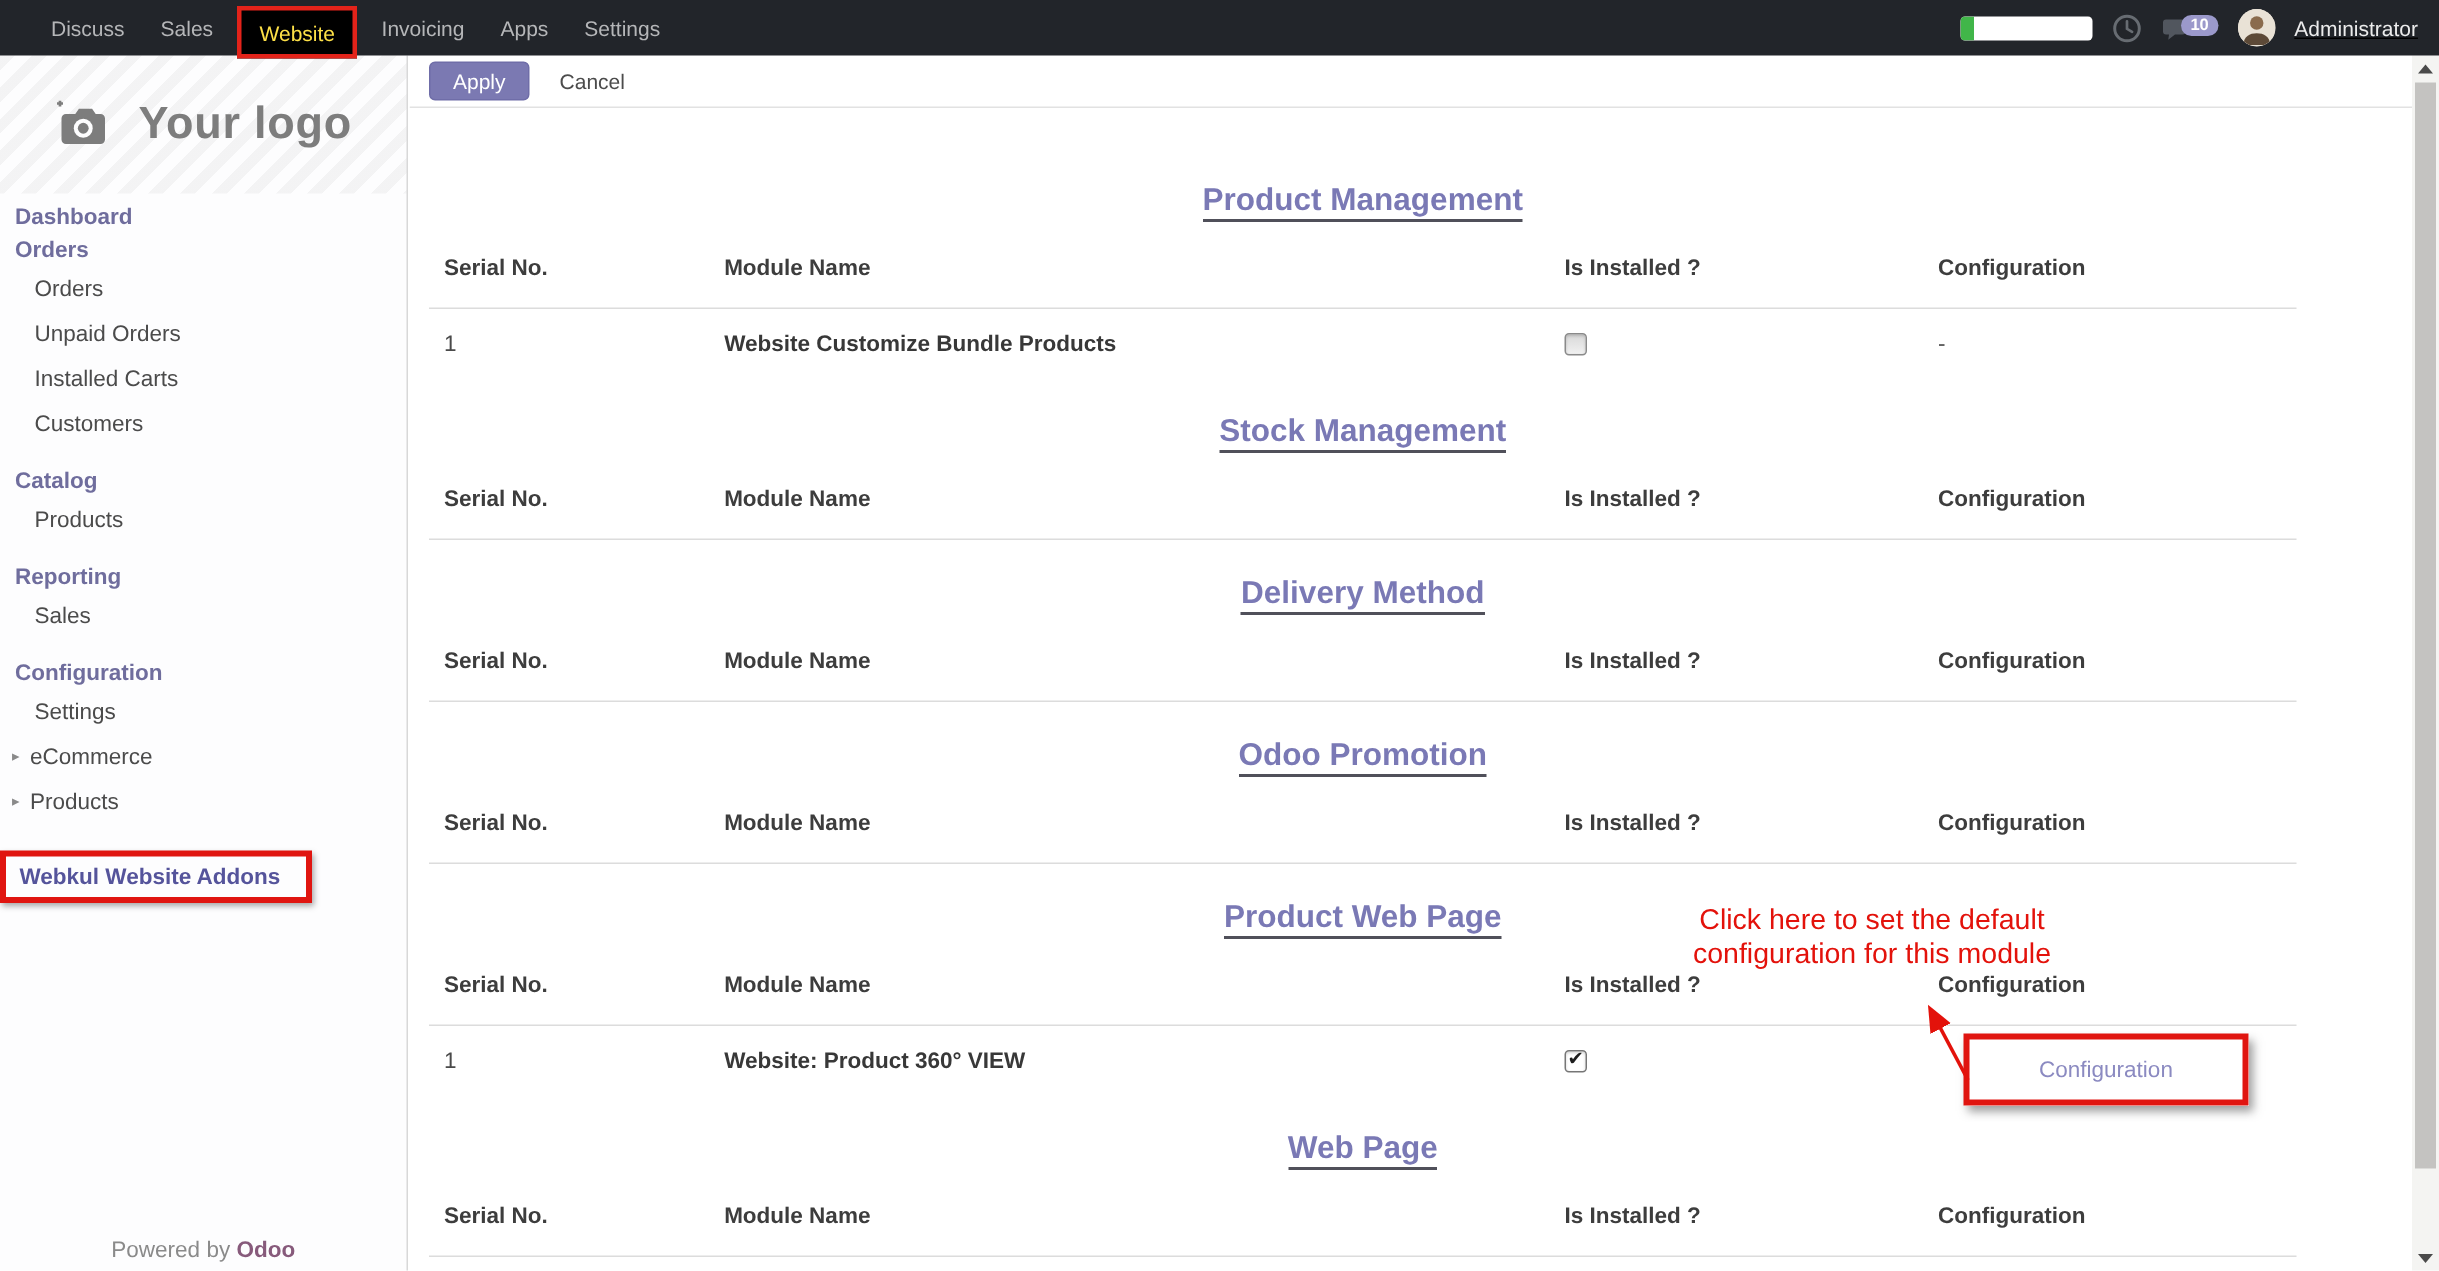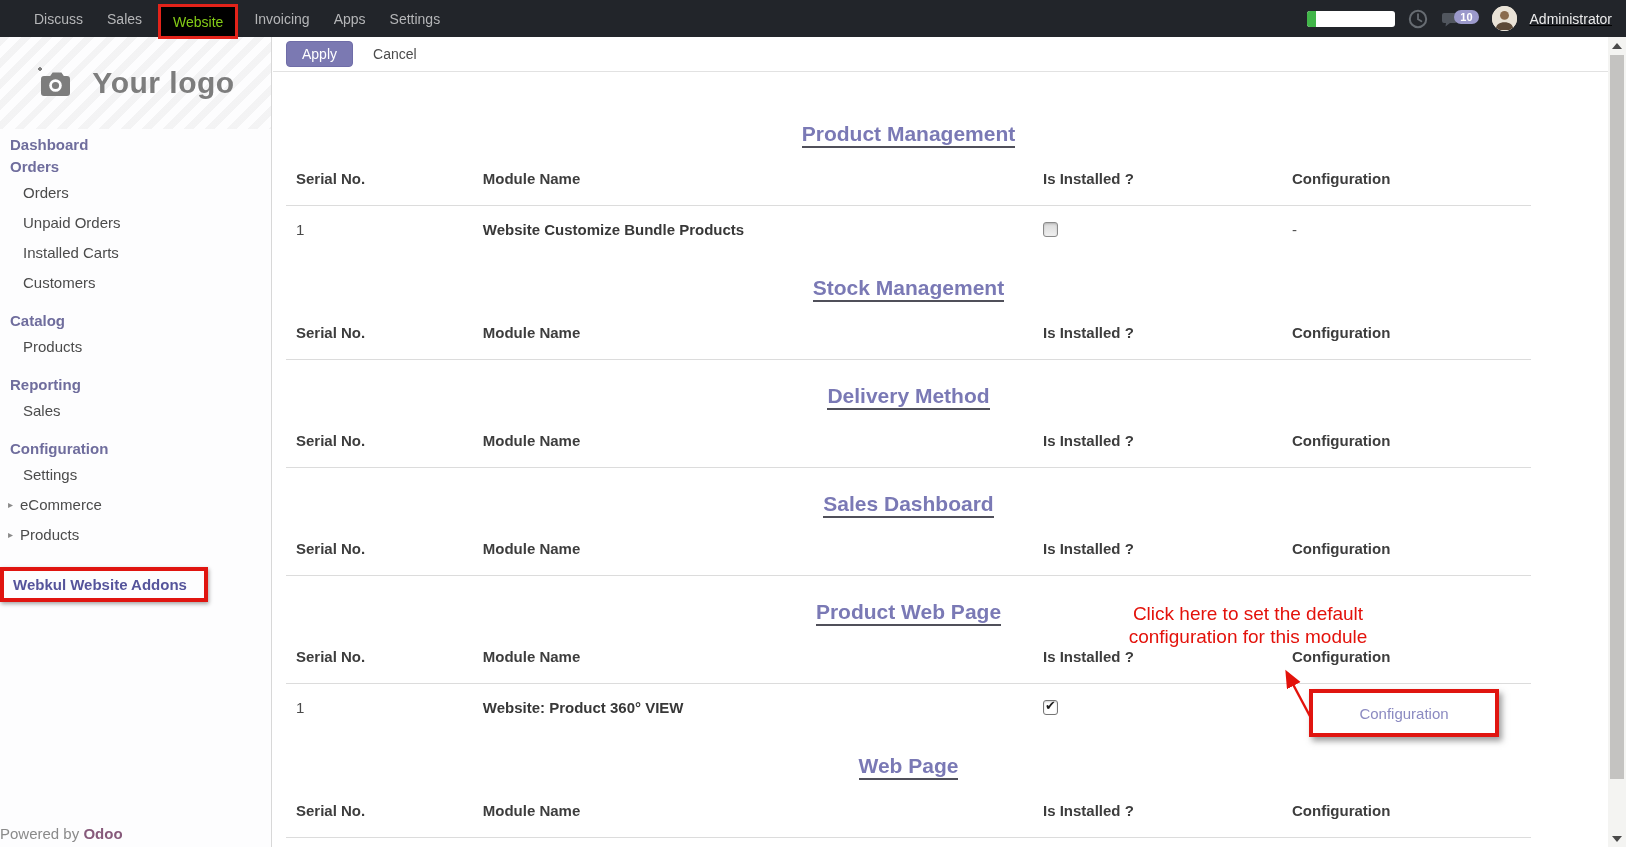--- a/index.html
+++ b/index.html
@@ -5,21 +5,21 @@
   * { box-sizing: border-box; margin: 0; padding: 0; }
   html, body { width: 1626px; height: 847px; overflow: hidden; background: #fff;
     font-family: "Liberation Sans", sans-serif; }
 
   
   .navbar { position: absolute; top: 0; left: 0; right: 0; height: 37px;
     background: #22252a; display: flex; align-items: center; z-index: 6; }
   .nav-menu { display: flex; align-items: center; margin-left: 22px; height: 37px; }
   .nav-item { color: #b5b6b8; font-size: 14px; padding: 0 12px; height: 37px;
     display: flex; align-items: center; cursor: pointer; white-space: nowrap; }
-  .nav-item.active { background: #000; color: #84cc16; border: 3px solid #e3231a;
+  .nav-item.active { background: #000; color: #fde047; border: 3px solid #e3231a;
     height: 35px; margin: 4px 4px 0 4px; position: relative; top: 1px; }
   .nav-right { margin-left: auto; display: flex; align-items: center; gap: 13px; padding-right: 14px; text-decoration: underline; }
   .progress-pill { width: 88px; height: 16px; background: #fff; border-radius: 3px;
     overflow: hidden; display: flex; cursor: pointer; }
   .progress-fill { width: 9px; background: #41b649; }
   .icon-btn { display: flex; align-items: center; cursor: pointer; }
   .msg-wrap { position: relative; width: 38px; height: 20px; cursor: pointer; }
   .msg-bubble { position: absolute; left: 0; top: 3px; }
   .badge { position: absolute; right: 0; top: 1px; background: #9b99cb; color: #fff;
     font-size: 11px; border-radius: 9px; padding: 1px 6px; font-weight: bold; }
@@ -38,21 +38,21 @@
     color: #6f6d9d; font-size: 15px; display: flex; align-items: center; }
   .snav-header:nth-child(1) { margin-top: 4px; }
   .snav-header:nth-child(2) { margin-top: 0; }
   .snav-item { height: 30px; display: flex; align-items: center; padding-left: 23px;
     color: #4b4b4b; font-size: 15px; cursor: pointer; }
   .snav-item.has-caret { padding-left: 8px; }
   .caret { color: #8a8a8a; font-size: 10px; margin-right: 7px; }
   .snav-header.wk-hl { border: 4px solid #e01510; width: 208px; height: auto;
     margin-top: 18px; padding: 5px 4px 5px 9px; color: #55549b; font-weight: bold;
     box-shadow: 1px 2px 4px rgba(0,0,0,.35); cursor: pointer; }
-  .sb-footer { position: absolute; bottom: 5px; width: 100%; 
+  .sb-footer { position: absolute; bottom: 5px; width: 100%; text-align: center;
     font-size: 15px; color: #8a8a8a; }
   .sb-footer b { color: #875a7b; cursor: pointer; }
 
   
   .main { position: absolute; left: 273px; top: 37px; right: 18px; bottom: 0;
     background: #fff; overflow: hidden; }
   .toolbar { height: 35px; border-bottom: 1px solid #e2e2e2; display: flex;
     align-items: center; background: #fff; }
   .btn-apply { margin-left: 13px; background: #7b79b2; color: #fff;
     border: 1px solid #6f6da8; border-radius: 4px; font-size: 14px; padding: 4px 15px; cursor: pointer; }
@@ -244,21 +244,21 @@
       <section class="module-section">
         <div class="sec-head"><a class="sec-title">Delivery Method</a></div>
         <div class="t-row t-head">
           <div class="cell c0">Serial No.</div>
           <div class="cell c1">Module Name</div>
           <div class="cell c2">Is Installed ?</div>
           <div class="cell c3">Configuration</div>
         </div>
       </section>
       <section class="module-section">
-        <div class="sec-head"><a class="sec-title">Sales Dashboard</a></div>
+        <div class="sec-head"><a class="sec-title">Odoo Promotion</a></div>
         <div class="t-row t-head">
           <div class="cell c0">Serial No.</div>
           <div class="cell c1">Module Name</div>
           <div class="cell c2">Is Installed ?</div>
           <div class="cell c3">Configuration</div>
         </div>
       </section>
       <section class="module-section">
         <div class="sec-head"><a class="sec-title">Product Web Page</a></div>
         <div class="t-row t-head">

